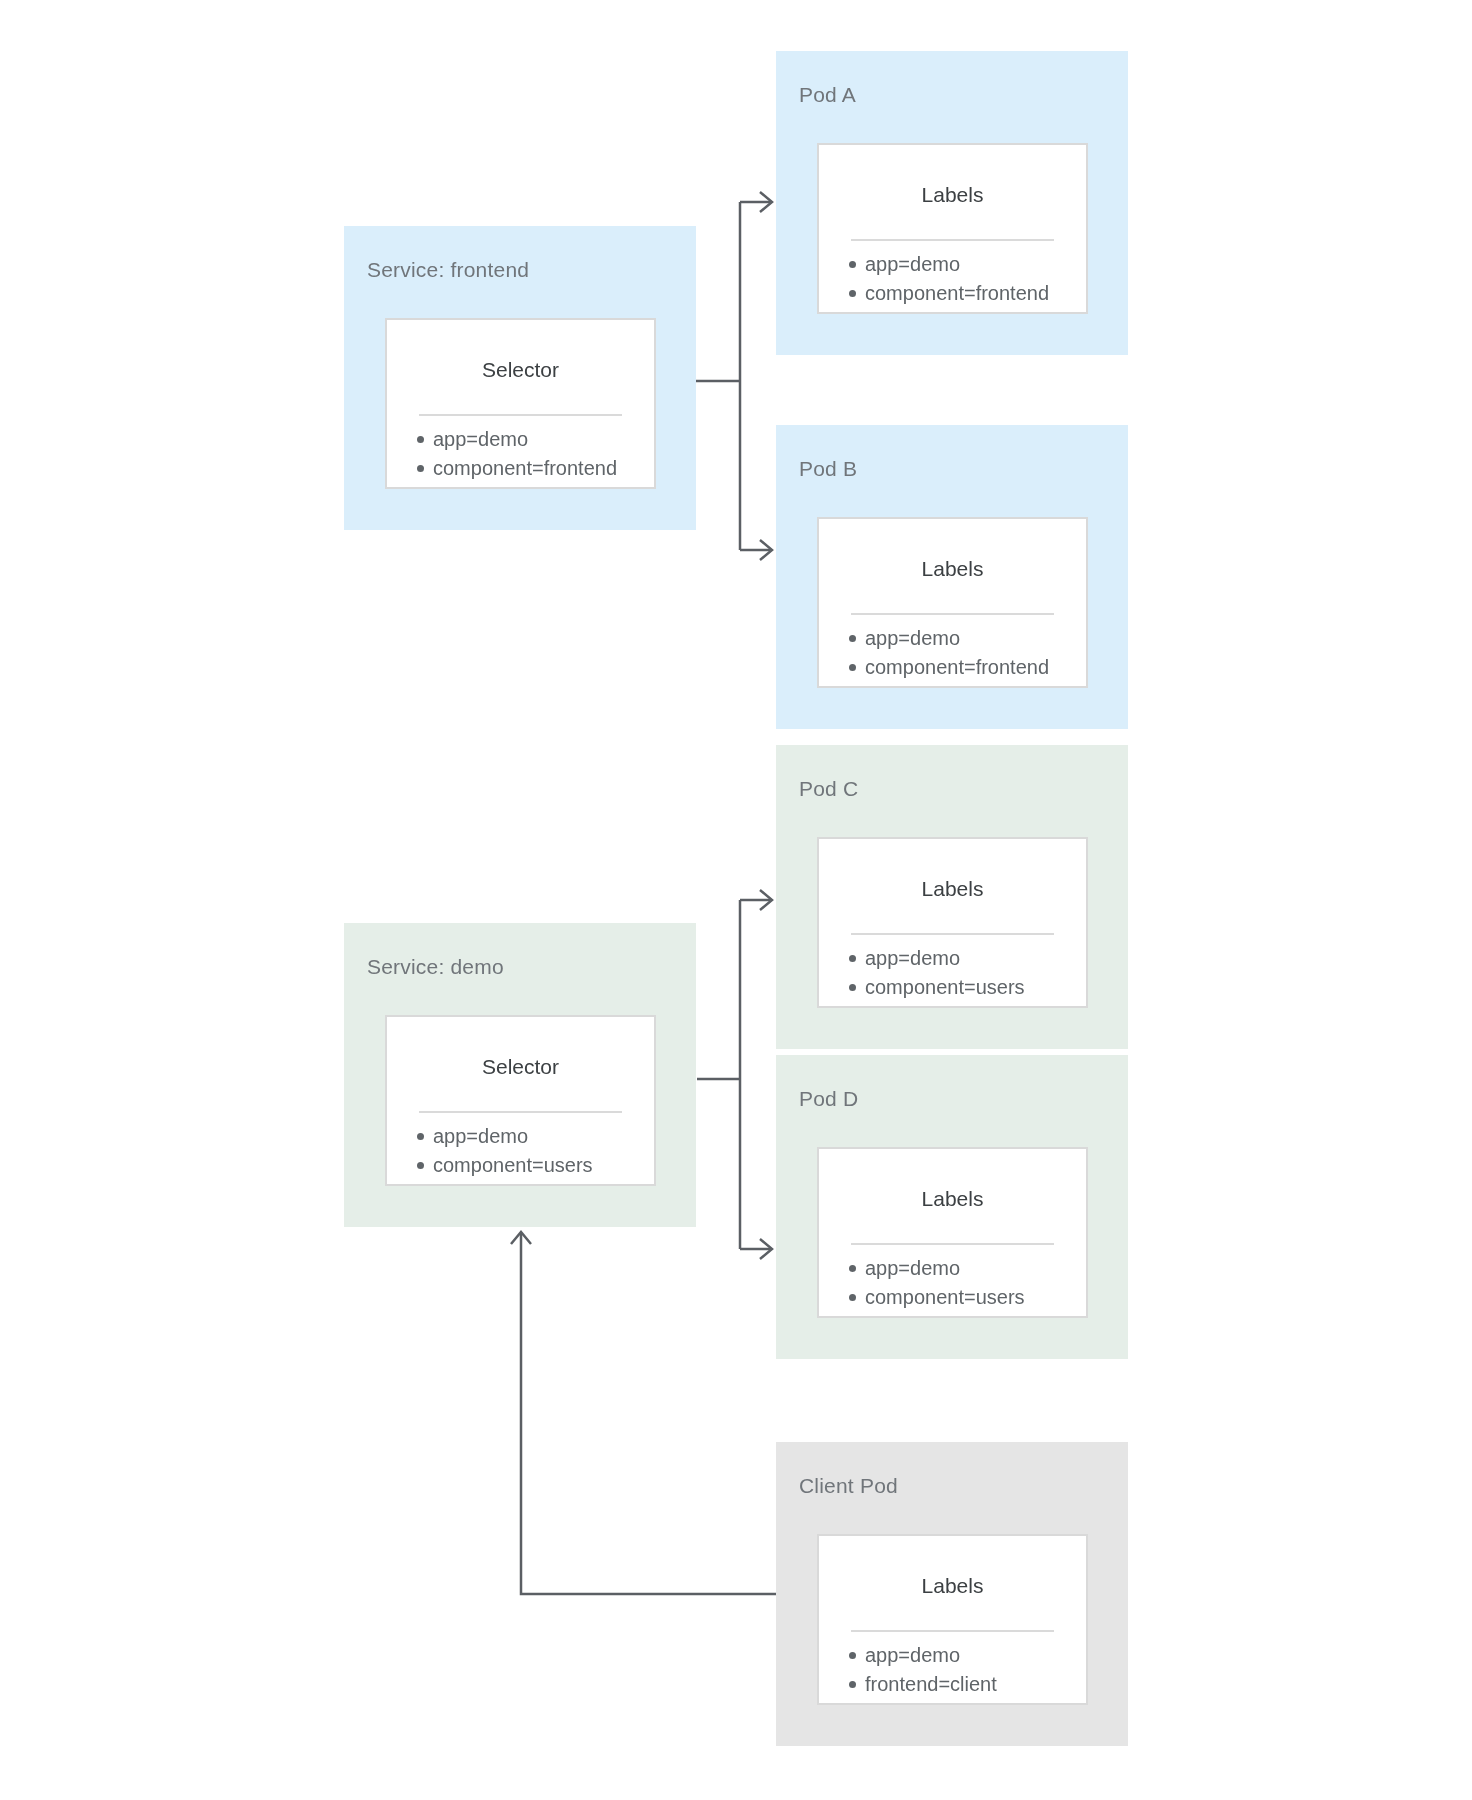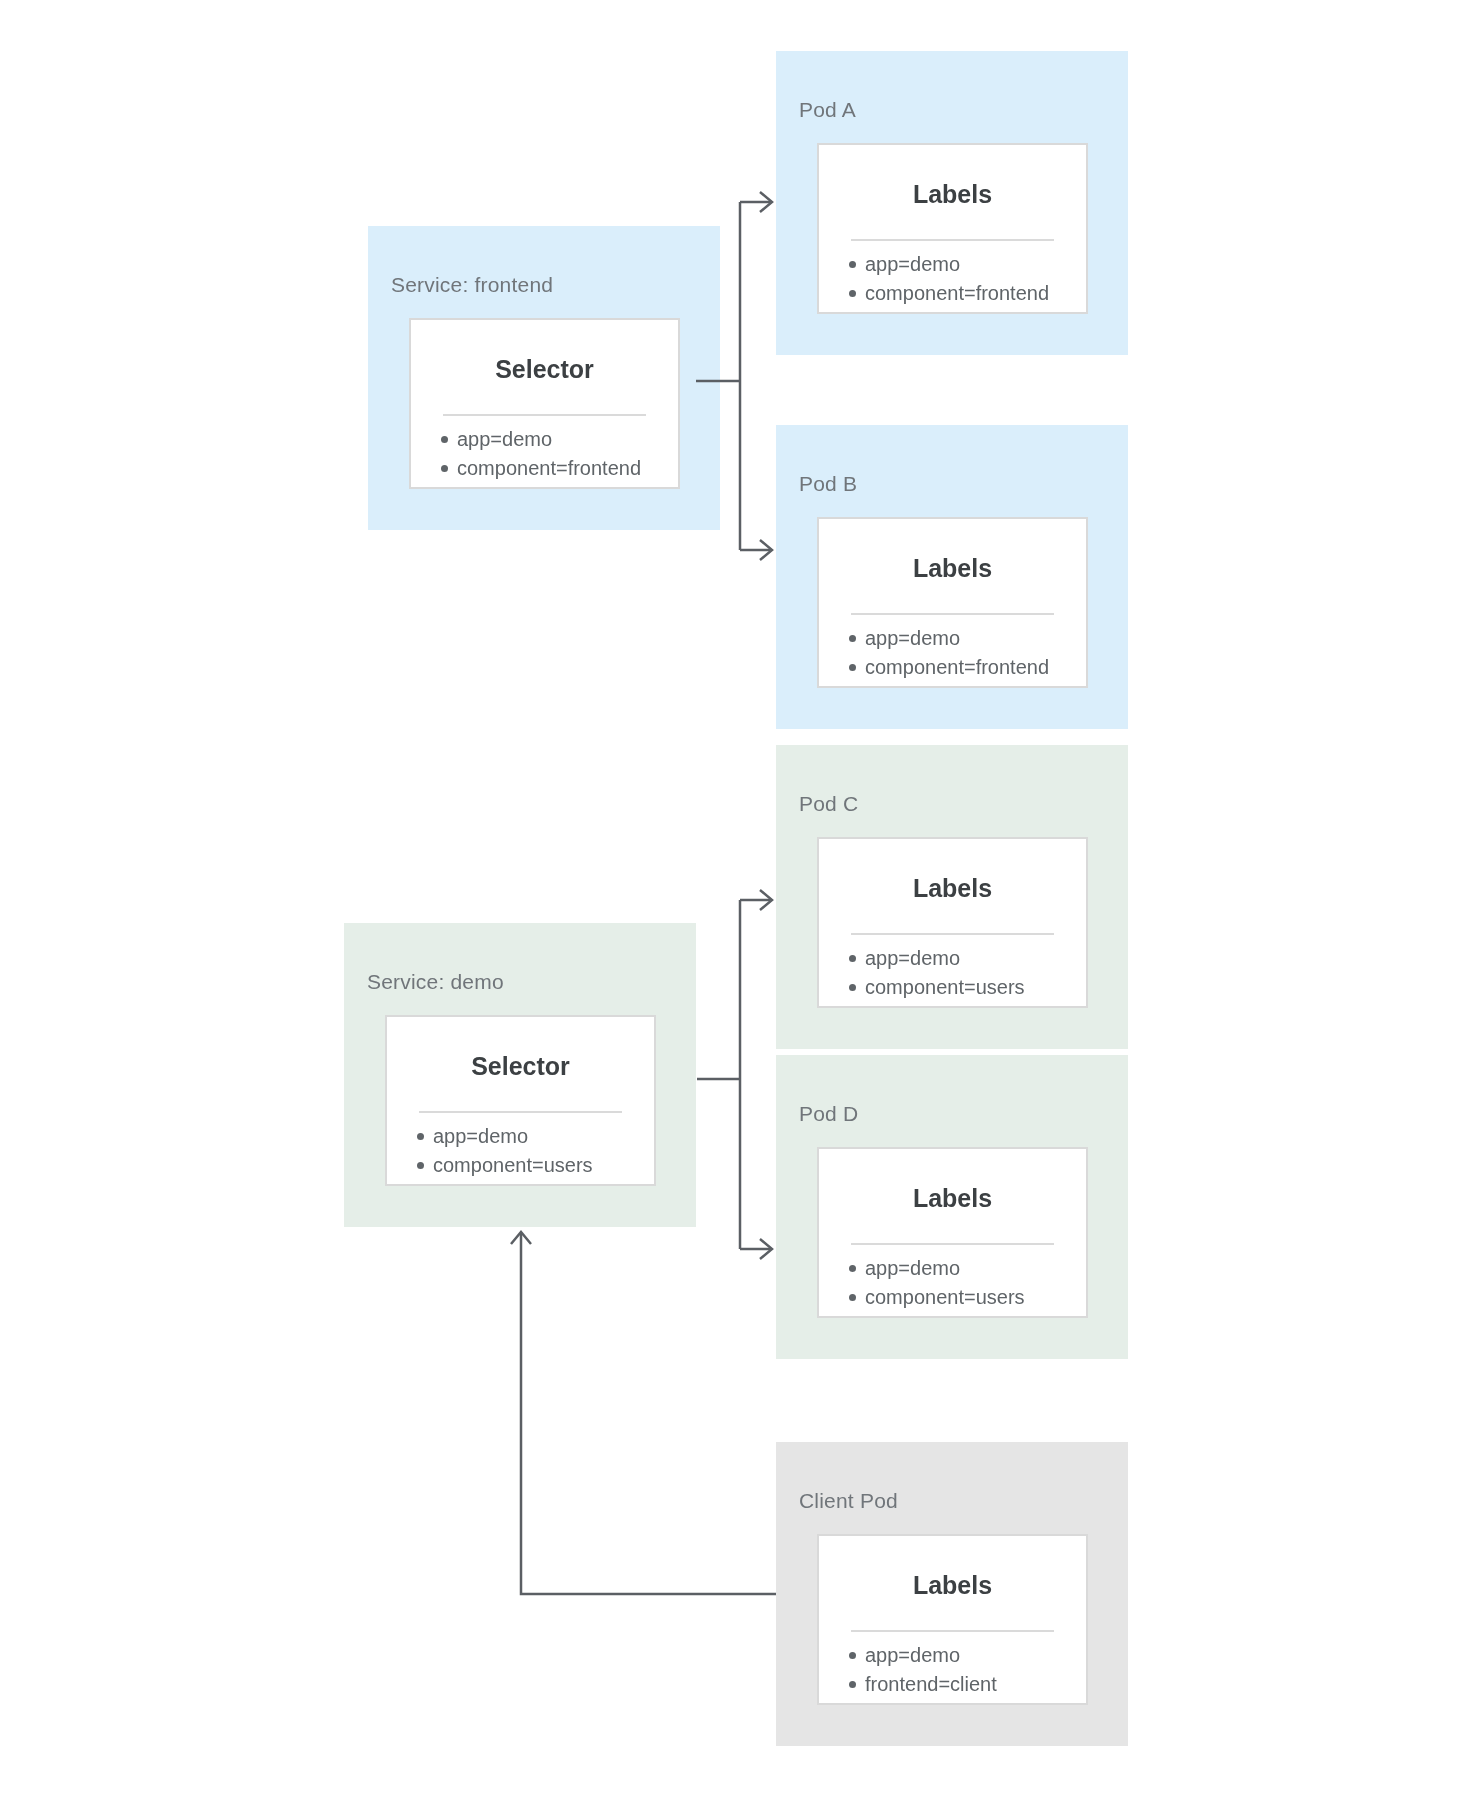--- a/index.html
+++ b/index.html
@@ -21,44 +21,44 @@
     position: absolute;
     width: 352px;
     height: 304px;
   }
   .node.blue   { background: #daeefb; }
   .node.green  { background: #e5eee8; }
   .node.purple { background: #e5e5e5; }
 
   .node-title {
     display: block;
-    padding: 48px 0 0 23px;
+    padding: 33px 0 0 23px;
     font-size: 21px;
     line-height: 21px;
     color: #70757a;
     letter-spacing: 0.2px;
   }
 
   
   .card {
     position: absolute;
     left: 41px;
     top: 92px;
     width: 267px;
     height: 167px;
     background: #ffffff;
     border: 2px solid #d9d9d9;
   }
   .card-title {
     display: block;
     margin: 36px 0 0 0;
     text-align: center;
-    font-size: 25px;
+    font-size: 21px;
     line-height: 27px;
-    font-weight: 700;
+    font-weight: 400;
     color: #3c4043;
   }
   .card hr {
     border: none;
     border-top: 2px solid #dadada;
     margin: 31px 32px 0 32px;
   }
   .card ul {
     list-style: none;
     margin: 9px 0 0 0;
@@ -77,21 +77,21 @@
     left: 0;
     top: 11px;
     width: 7px;
     height: 7px;
     border-radius: 50%;
     background: #5f6468;
   }
 
   
   #node-pod-a            { left: 776px; top: 51px;   }
-  #node-service-frontend { left: 344px; top: 226px; margin-left: 24px;  }
+  #node-service-frontend { left: 344px; top: 226px;  }
   #node-pod-b            { left: 776px; top: 401px; margin-top: 24px;  }
   #node-pod-c            { left: 776px; top: 745px;  }
   #node-service-users    { left: 344px; top: 923px;  }
   #node-pod-d            { left: 776px; top: 1055px; }
   #node-client-pod       { left: 776px; top: 1442px; }
 
   
   #connectors {
     position: absolute;
     left: 0;

